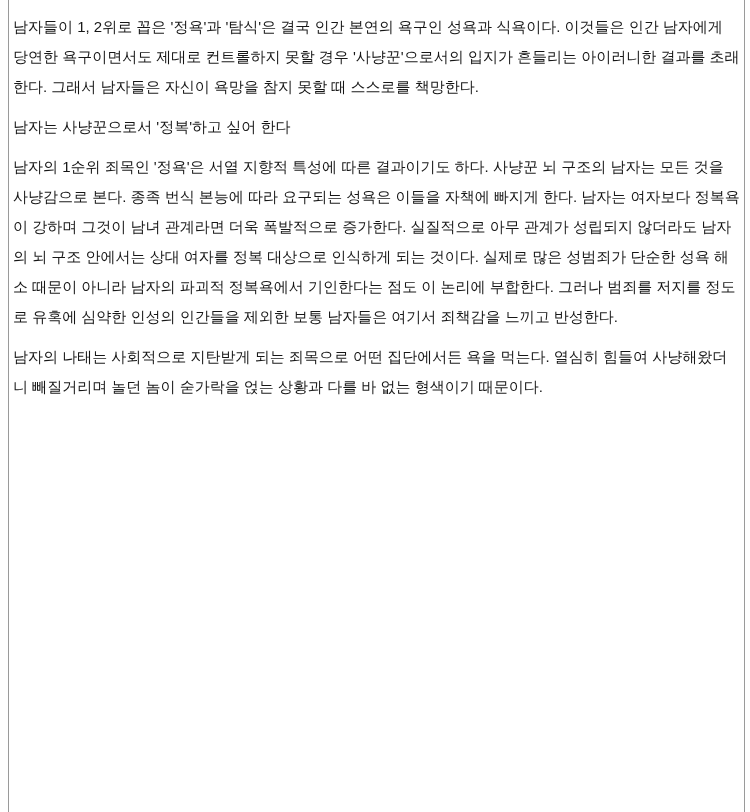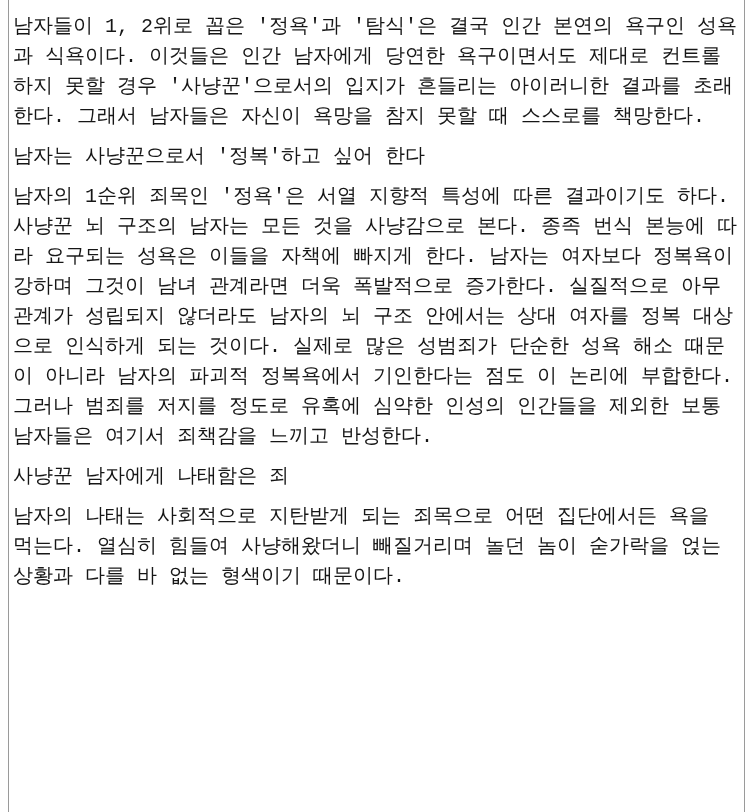--- a/index.html
+++ b/index.html
@@ -28,39 +28,37 @@
     line-height: 30px;
     margin: 0 0 9px 0;
     letter-spacing: 0;
   }
   .title .bullet {
     font-size: 15px;
     margin-right: 7px;
     vertical-align: 1px;
   }
   .para, .subhead {
-    font-size: 20px;
+    font-size: 15px;
     line-height: 30px;
     margin: 0 0 10px 0;
     font-weight: normal;
     word-break: normal;
     overflow-wrap: break-word;
-    font-family: Liberation Mono, monospace;
   }
 </style>
 </head>
 <body style="background: rgb(255, 255, 255);">
 
 <div class="doc">
 
   <p class="para">남자들이 1, 2위로 꼽은 '정욕'과 '탐식'은 결국 인간 본연의 욕구인 성욕과 식욕이다. 이것들은 인간 남자에게 당연한 욕구이면서도 제대로 컨트롤하지 못할 경우 '사냥꾼'으로서의 입지가 흔들리는 아이러니한 결과를 초래한다. 그래서 남자들은 자신이 욕망을 참지 못할 때 스스로를 책망한다.</p>
 
 
 
   <p class="subhead">남자는 사냥꾼으로서 '정복'하고 싶어 한다</p>
 
   <p class="para">남자의 1순위 죄목인 '정욕'은 서열 지향적 특성에 따른 결과이기도 하다. 사냥꾼 뇌 구조의 남자는 모든 것을 사냥감으로 본다. 종족 번식 본능에 따라 요구되는 성욕은 이들을 자책에 빠지게 한다. 남자는 여자보다 정복욕이 강하며 그것이 남녀 관계라면 더욱 폭발적으로 증가한다. 실질적으로 아무 관계가 성립되지 않더라도 남자의 뇌 구조 안에서는 상대 여자를 정복 대상으로 인식하게 되는 것이다. 실제로 많은 성범죄가 단순한 성욕 해소 때문이 아니라 남자의 파괴적 정복욕에서 기인한다는 점도 이 논리에 부합한다. 그러나 범죄를 저지를 정도로 유혹에 심약한 인성의 인간들을 제외한 보통 남자들은 여기서 죄책감을 느끼고 반성한다.</p>
 
-  <p class="subhead">사냥꾼 남자에게 나태함은 죄</p>
 
   <p class="para">남자의 나태는 사회적으로 지탄받게 되는 죄목으로 어떤 집단에서든 욕을 먹는다. 열심히 힘들여 사냥해왔더니 빼질거리며 놀던 놈이 숟가락을 얹는 상황과 다를 바 없는 형색이기 때문이다.</p>
 
 </div>
 
 </body></html>

